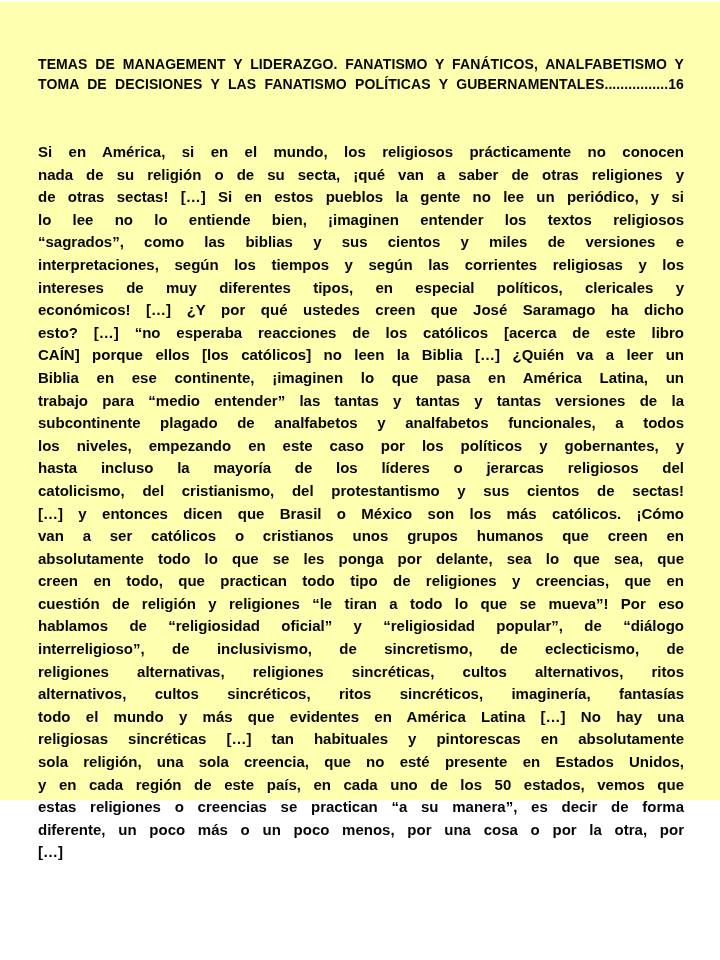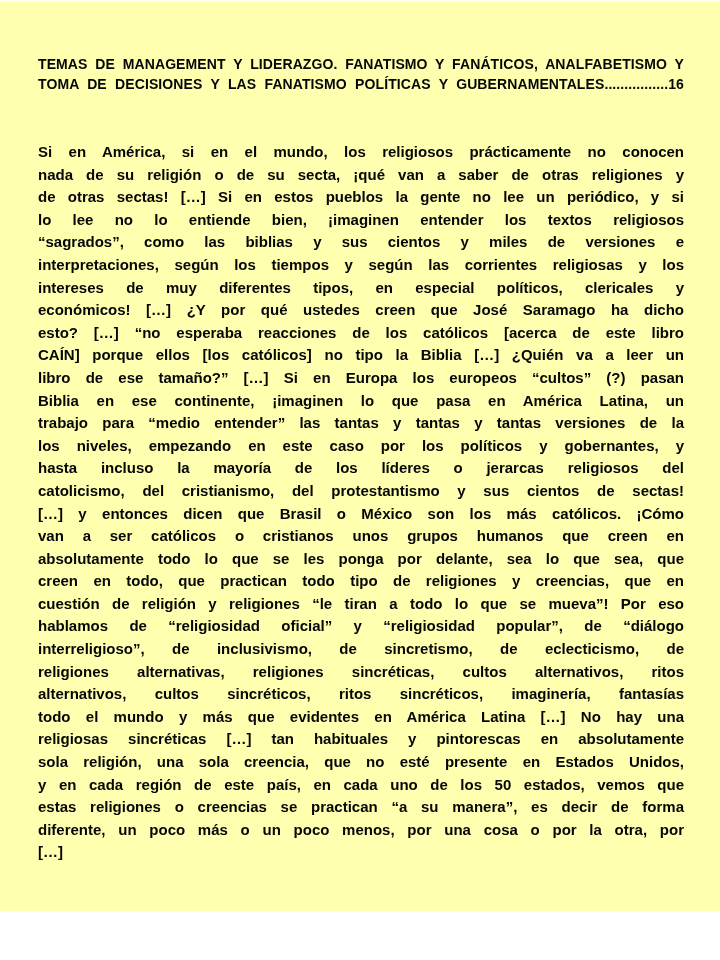--- a/index.html
+++ b/index.html
@@ -9,21 +9,21 @@
   }
   body {
     width: 720px;
     height: 960px;
     overflow: hidden;
     font-family: "Liberation Sans", "DejaVu Sans", sans-serif;
   }
   .slide {
     box-sizing: border-box;
     width: 720px;
-    height: 911px;
+    height: 800px;
     background: #FFFFB0;
     border-top: 2px solid #FDFDF2;
     padding: 52px 36px 0 38px;
     color: #060606;
   }
   .toc-header {
     font-size: 14px;
     line-height: 20px;
     font-weight: bold;
     letter-spacing: 0.1px;
@@ -60,24 +60,24 @@
   <div class="body-text">
       <div class="jline">Si en América, si en el mundo, los religiosos prácticamente no conocen</div>
       <div class="jline">nada de su religión o de su secta, ¡qué van a saber de otras religiones y</div>
       <div class="jline">de otras sectas! […] Si en estos pueblos la gente no lee un periódico, y si</div>
       <div class="jline">lo lee no lo entiende bien, ¡imaginen entender los textos religiosos</div>
       <div class="jline">“sagrados”, como las biblias y sus cientos y miles de versiones e</div>
       <div class="jline">interpretaciones, según los tiempos y según las corrientes religiosas y los</div>
       <div class="jline">intereses de muy diferentes tipos, en especial políticos, clericales y</div>
       <div class="jline">económicos! […] ¿Y por qué ustedes creen que José Saramago ha dicho</div>
       <div class="jline">esto? […] “no esperaba reacciones de los católicos [acerca de este libro</div>
-      <div class="jline">CAÍN] porque ellos [los católicos] no tipo la Biblia […] ¿Quién va a leer un</div>
-      <div class="jline">libro de ese tamaño?” […] Si en Europa los europeos “cultos” (?) pasan</div>
+      <div class="jline">CAÍN] porque ellos [los católicos] no leen la Biblia […] ¿Quién va a leer un</div>
       <div class="jline">Biblia en ese continente, ¡imaginen lo que pasa en América Latina, un</div>
       <div class="jline">trabajo para “medio entender” las tantas y tantas y tantas versiones de la</div>
+      <div class="jline">subcontinente plagado de analfabetos y analfabetos funcionales, a todos</div>
       <div class="jline">los niveles, empezando en este caso por los políticos y gobernantes, y</div>
       <div class="jline">hasta incluso la mayoría de los líderes o jerarcas religiosos del</div>
       <div class="jline">catolicismo, del cristianismo, del protestantismo y sus cientos de sectas!</div>
       <div class="jline">[…] y entonces dicen que Brasil o México son los más católicos. ¡Cómo</div>
       <div class="jline">van a ser católicos o cristianos unos grupos humanos que creen en</div>
       <div class="jline">absolutamente todo lo que se les ponga por delante, sea lo que sea, que</div>
       <div class="jline">creen en todo, que practican todo tipo de religiones y creencias, que en</div>
       <div class="jline">cuestión de religión y religiones “le tiran a todo lo que se mueva”! Por eso</div>
       <div class="jline">hablamos de “religiosidad oficial” y “religiosidad popular”, de “diálogo</div>
       <div class="jline">interreligioso”, de inclusivismo, de sincretismo, de eclecticismo, de</div>

